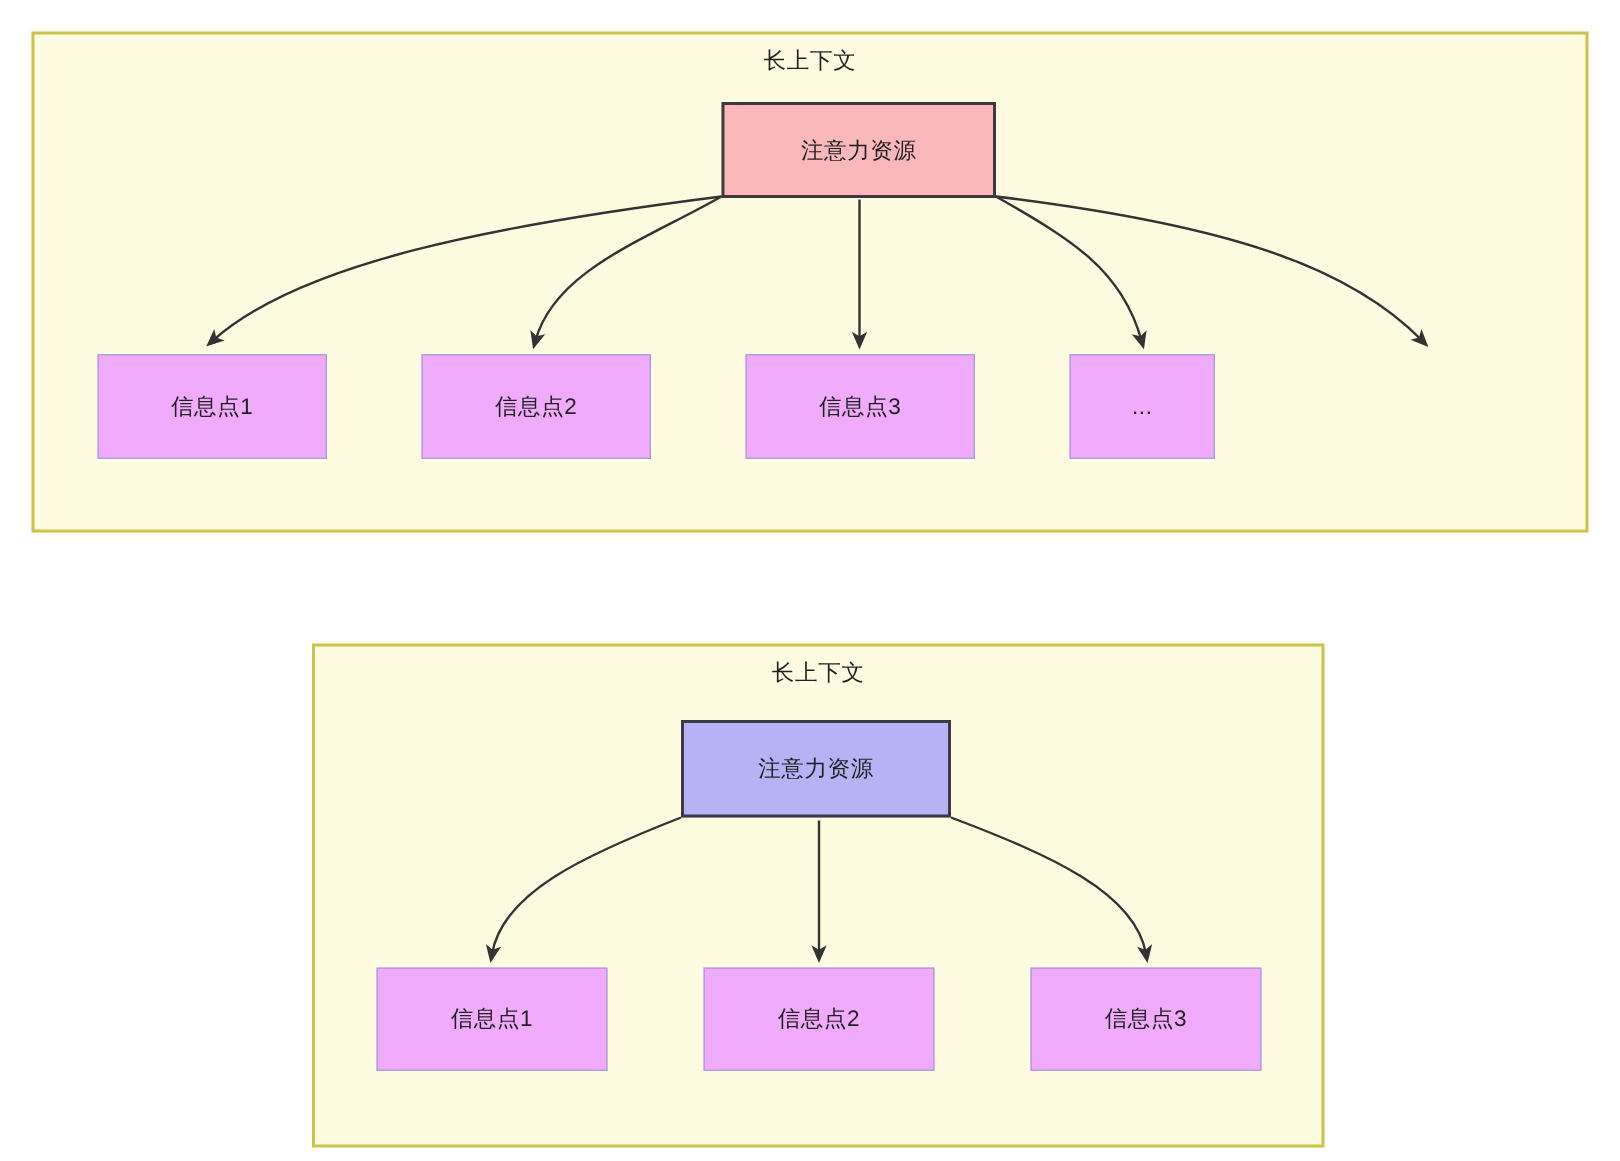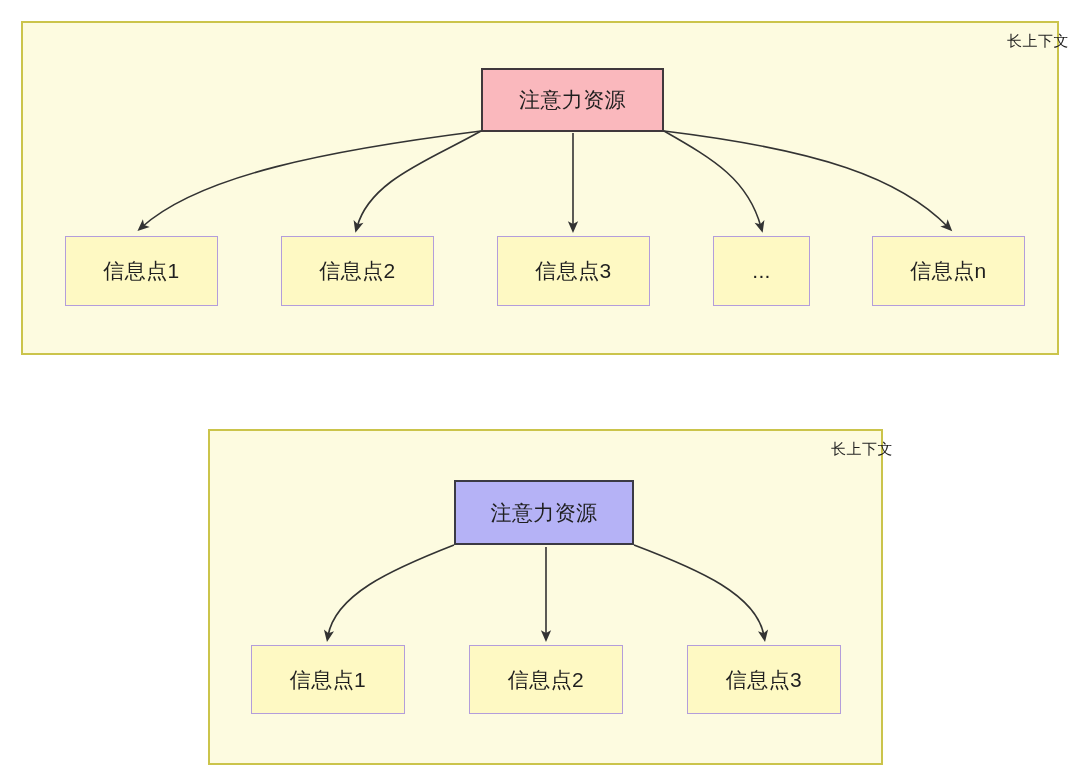--- a/index.html
+++ b/index.html
@@ -40,54 +40,54 @@
   #panel-short {
     left: 208px;
     top: 429px;
     width: 675px;
     height: 336px;
   }
 
   .panel-title {
     position: absolute;
     top: 8px;
-    left: 12px;
+    left: 0;
     width: 100%;
-    text-align: right;
+    text-align: center;
     font-size: 15px;
     color: #1f1f1f;
     letter-spacing: 0.5px;
     line-height: 20px;
     white-space: nowrap;
   }
 
   
   .node {
     position: absolute;
     box-sizing: border-box;
     display: flex;
     align-items: center;
     justify-content: center;
-    font-size: 21px;
+    font-size: 15px;
     color: #1f1f1f;
     letter-spacing: 0.4px;
     white-space: nowrap;
     text-align: right;
   }
 
   .node.attention-red {
     background: #fab8bd;
     border: 2px solid #40383c;
   }
   .node.attention-purple {
     background: #b5b2f6;
     border: 2px solid #3b3a44;
   }
   .node.info {
-    background: #fef9c3;
+    background: #f0abfc;
     border: 1px solid #b39ddb;
   }
 
   
   .edges {
     position: absolute;
     left: 0; top: 0;
     width: 1080px;
     height: 774px;
     pointer-events: none;
@@ -117,23 +117,20 @@
   </div>
   <div class="node info" style="left:281px; top:236px; width:153px; height:70px;">
     <span>信息点2</span>
   </div>
   <div class="node info" style="left:497px; top:236px; width:153px; height:70px;">
     <span>信息点3</span>
   </div>
   <div class="node info" style="left:713px; top:236px; width:97px; height:70px;">
     <span>...</span>
   </div>
-  <div class="node info" style="left:872px; top:236px; width:153px; height:70px;">
-    <span>信息点n</span>
-  </div>
 
   <div class="panel" id="panel-short">
     <div class="panel-title">长上下文</div>
   </div>
 
   <div class="node attention-purple" style="left:454px; top:480px; width:180px; height:65px;">
     <span>注意力资源</span>
   </div>
 
   <div class="node info" style="left:251px; top:645px; width:154px; height:69px;">

